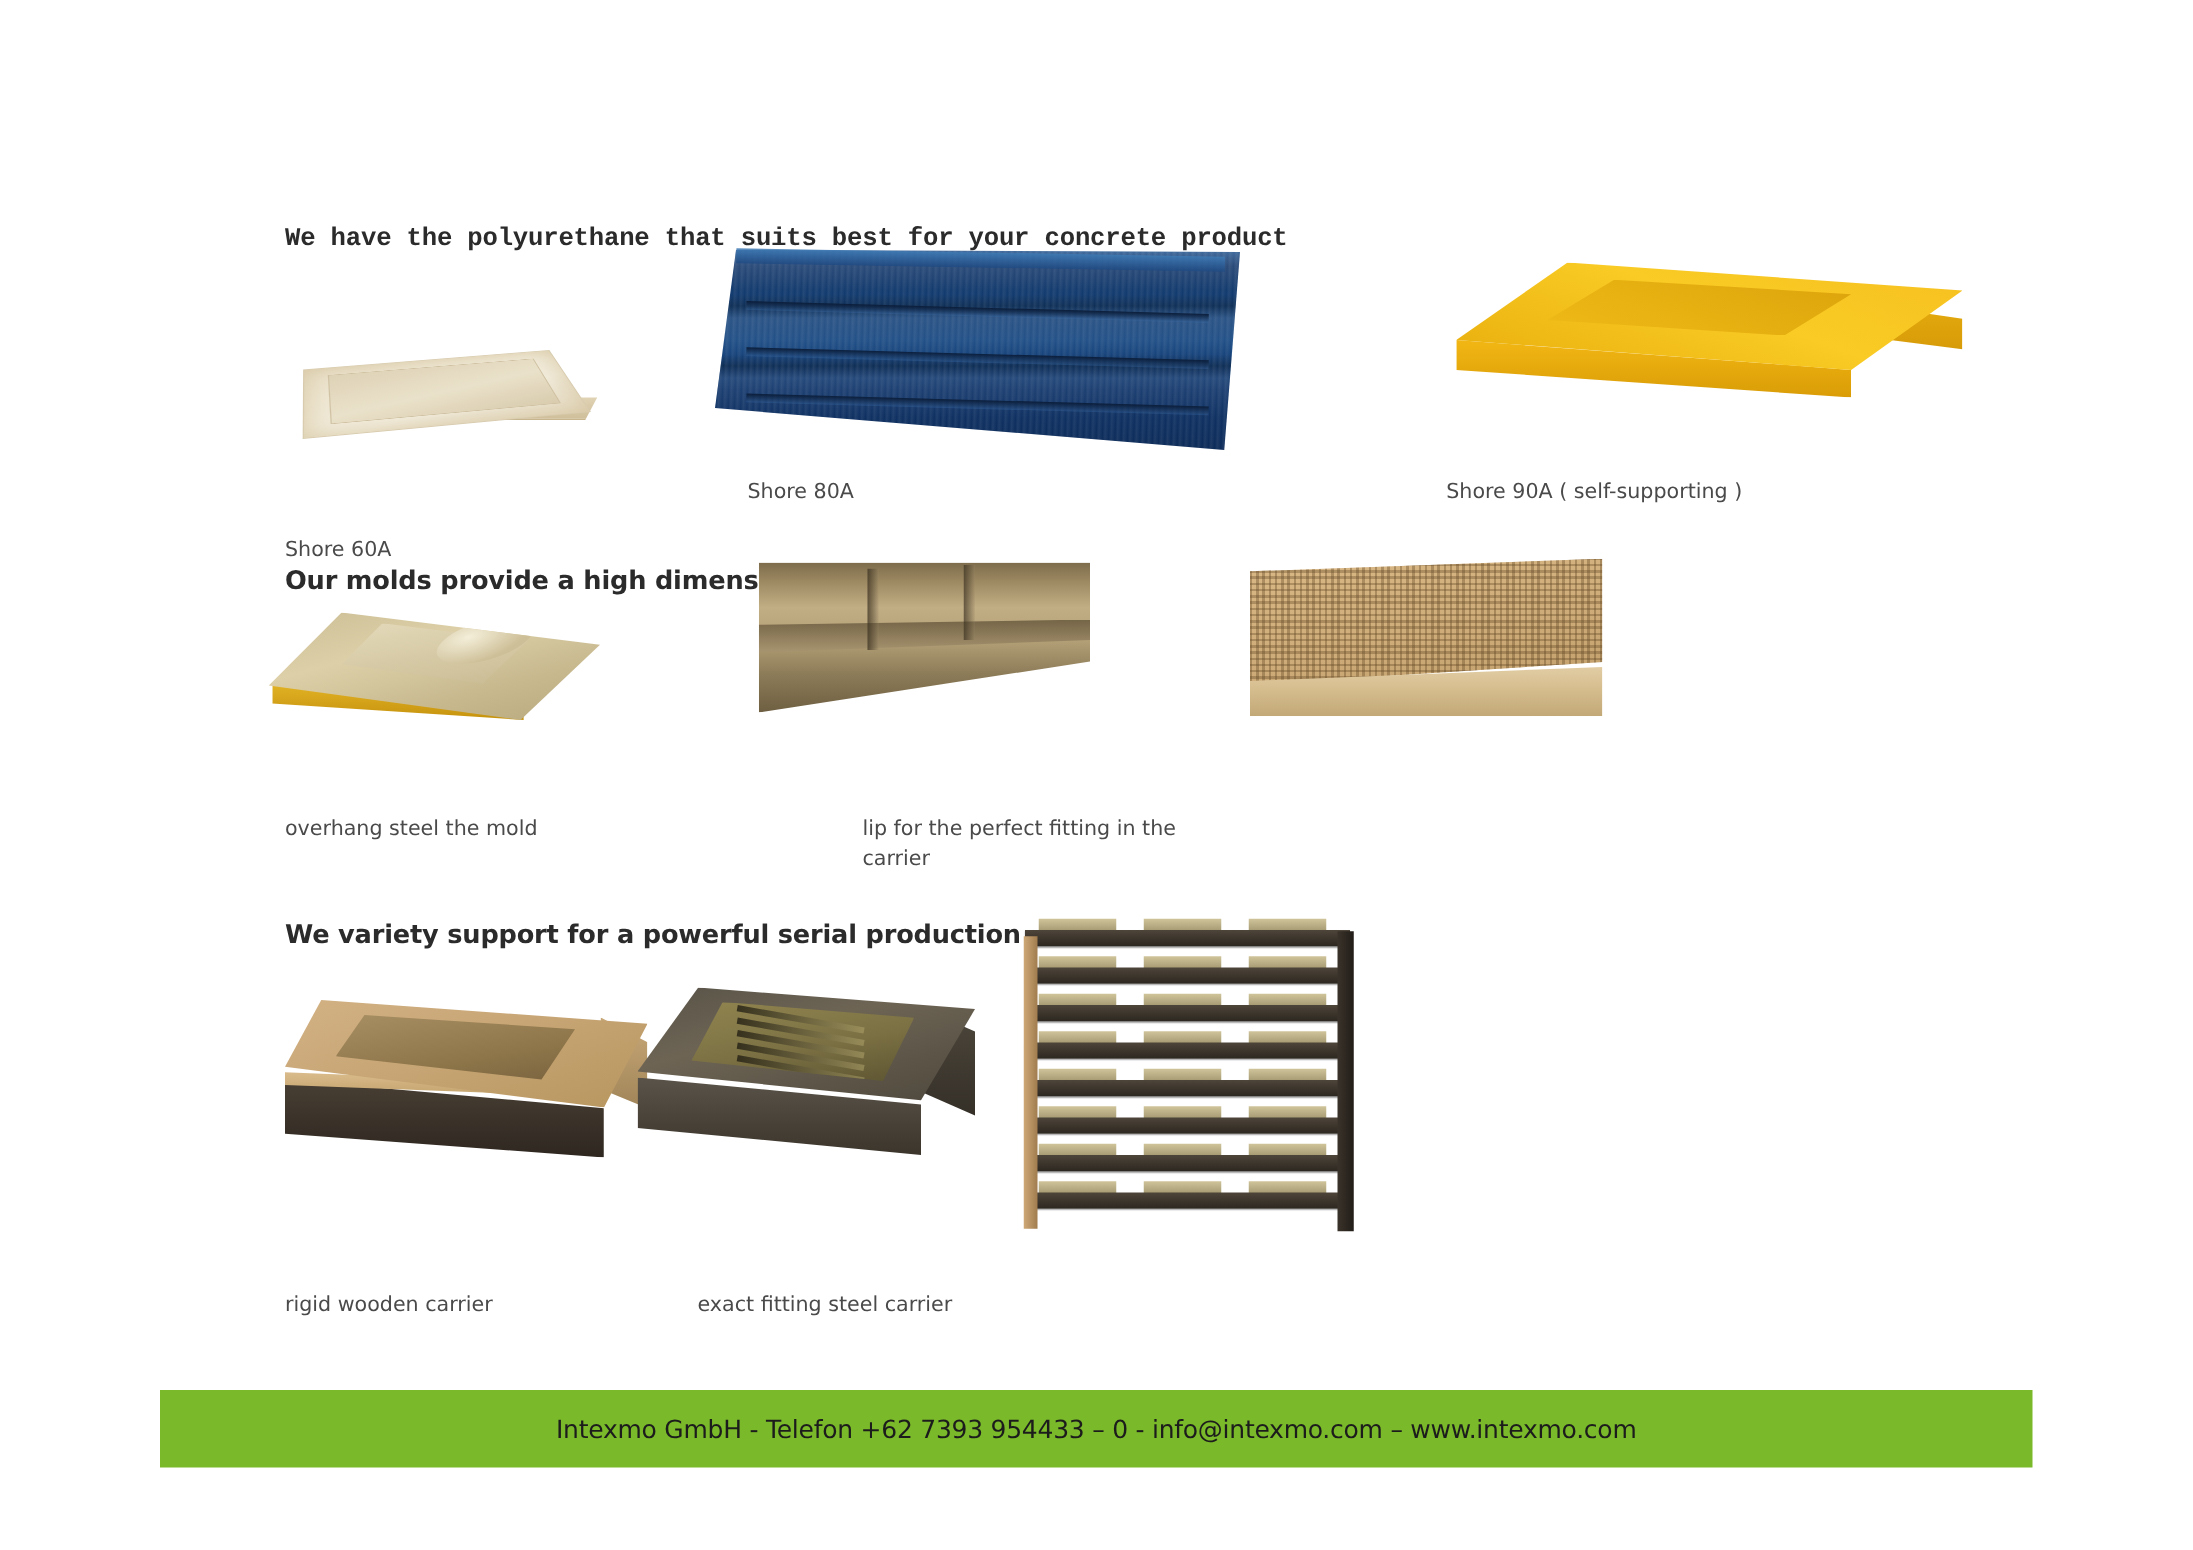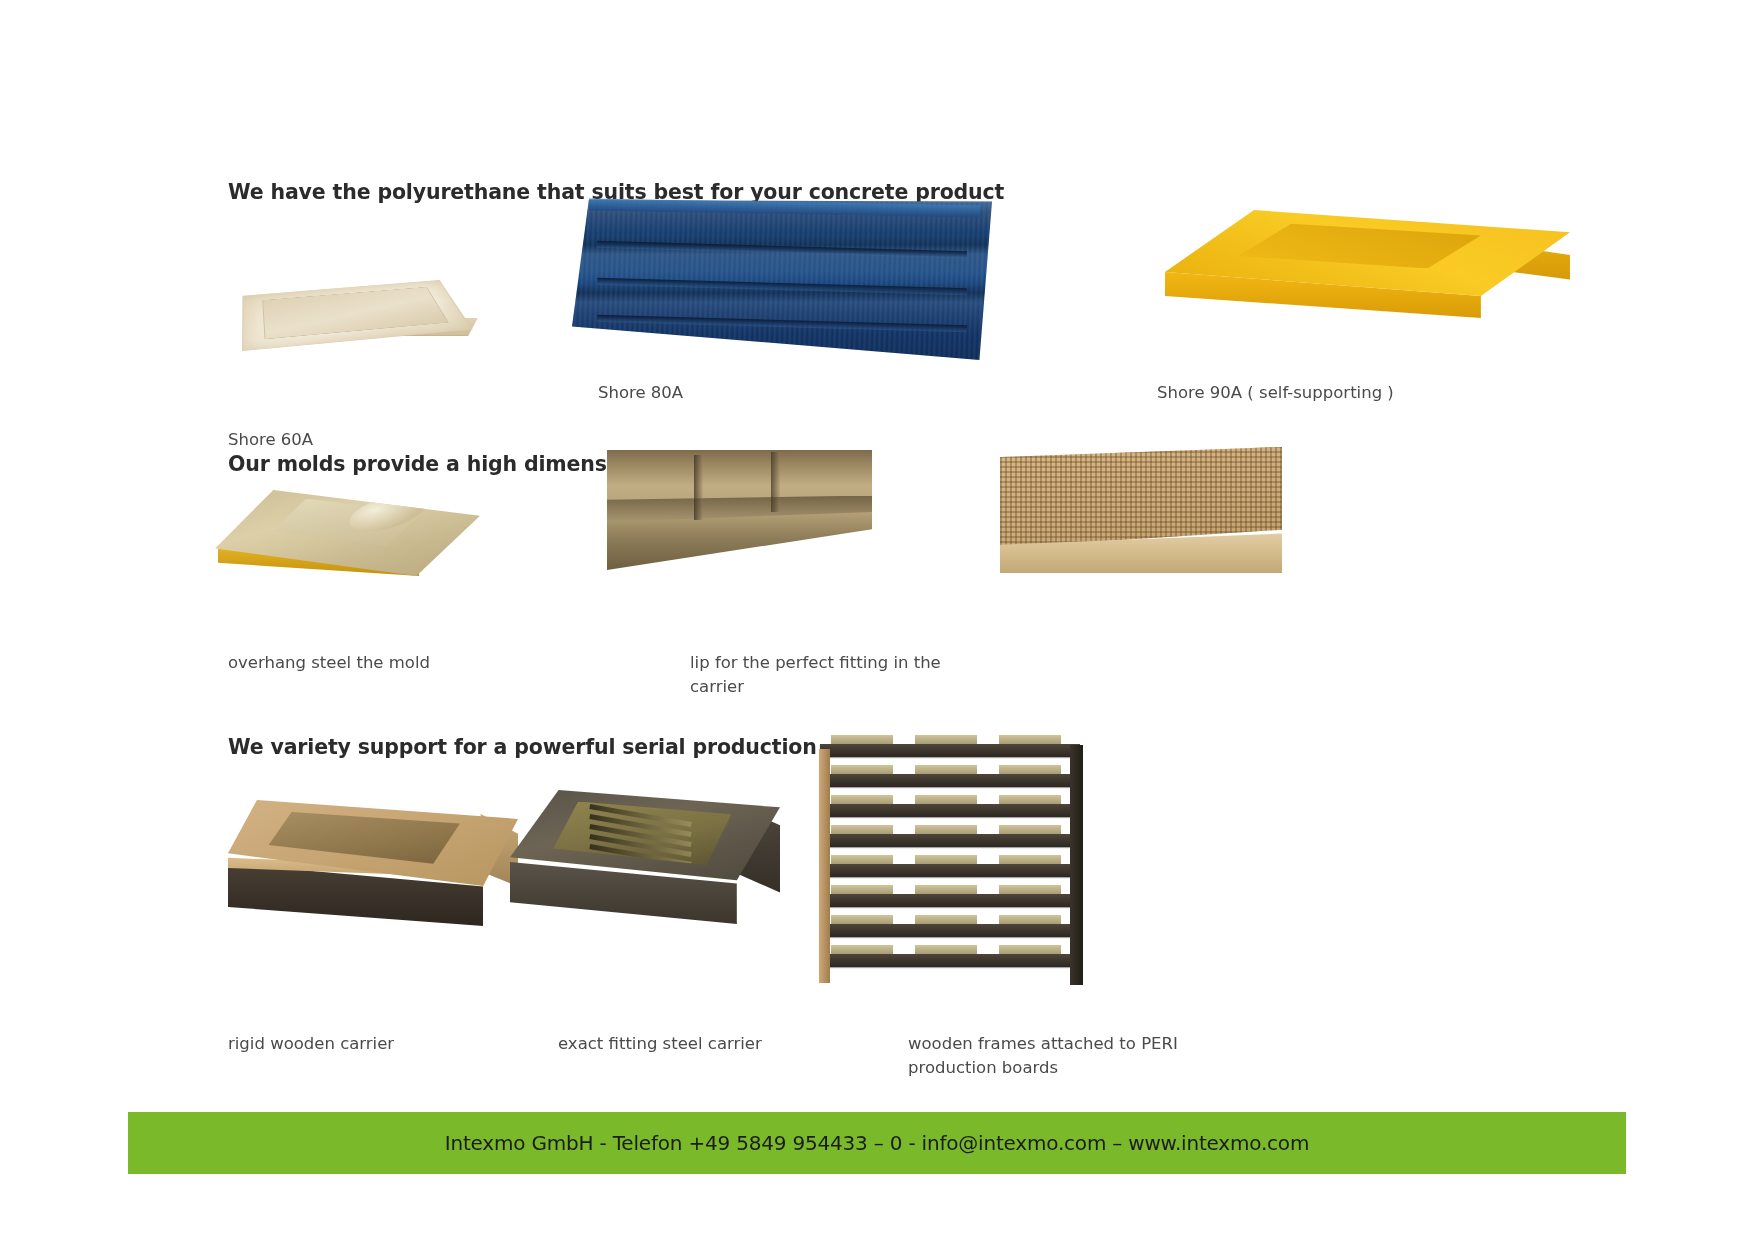--- a/index.html
+++ b/index.html
@@ -38,21 +38,21 @@
   .section-heading {
     position: absolute;
     left: 228px;
     font-size: 20.5px;
     font-weight: bold;
     color: #2b2b2b;
     letter-spacing: -0.15px;
     white-space: nowrap;
     font-family: "DejaVu Sans", sans-serif;
   }
-  #heading-1 { top: 180px; }
+  #heading-1 { top: 180px; font-family: Liberation Mono, monospace; }
   #heading-2 { top: 452px; }
   #heading-3 { top: 735px; }
 
   
   .caption {
     position: absolute;
     font-size: 16.5px;
     color: #4a4a4a;
     line-height: 1.45;
     font-family: "DejaVu Sans", sans-serif;
@@ -439,19 +439,18 @@
         <div class="peri-layer" style="top: 210px;">
           <div class="peri-slat" style="left: 6%;"></div>
           <div class="peri-slat" style="left: 37%;"></div>
           <div class="peri-slat" style="left: 68%;"></div>
           <div class="peri-board"></div>
         </div>
         <div class="peri-post" style="left: 4px; top: 14px; height: 234px;"></div>
         <div class="peri-postdark" style="right: 2px; top: 10px; height: 240px;"></div>
       </div>
   </div>
-  <div class="caption" style="left:908px; top:1032px; width:300px;">wooden frames attached to PERI production boards</div>
 
   <div class="footer-bar">
-    <div class="footer-text">Intexmo GmbH - Telefon +49 5849 954433 – 0 - info@intexmo.com – www.intexmo.com</div>
+    <div class="footer-text">Intexmo GmbH - Telefon +62 7393 954433 – 0 - info@intexmo.com – www.intexmo.com</div>
   </div>
 
 </div>
 
 </body></html>

